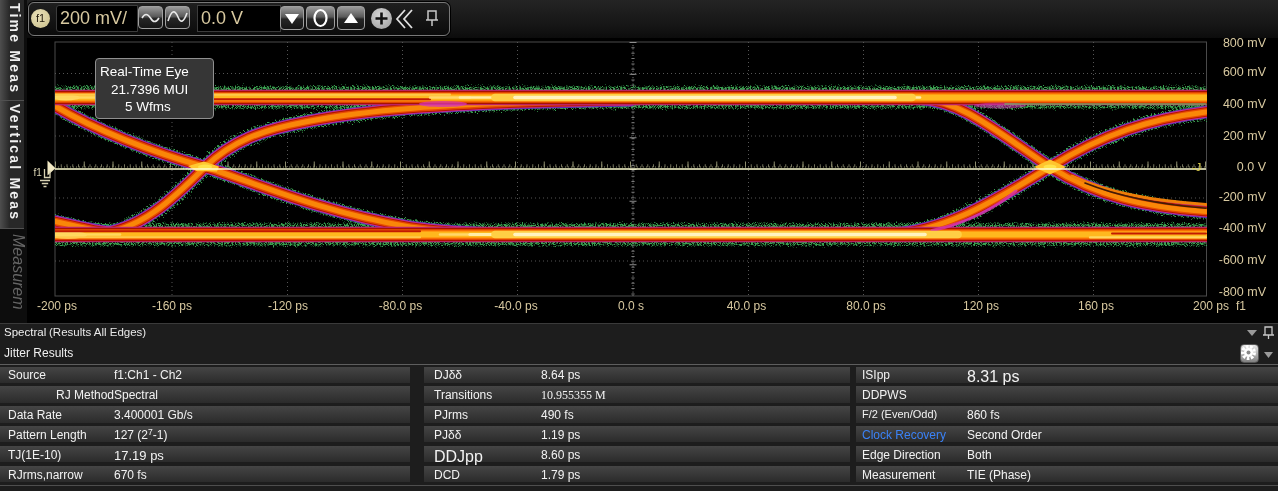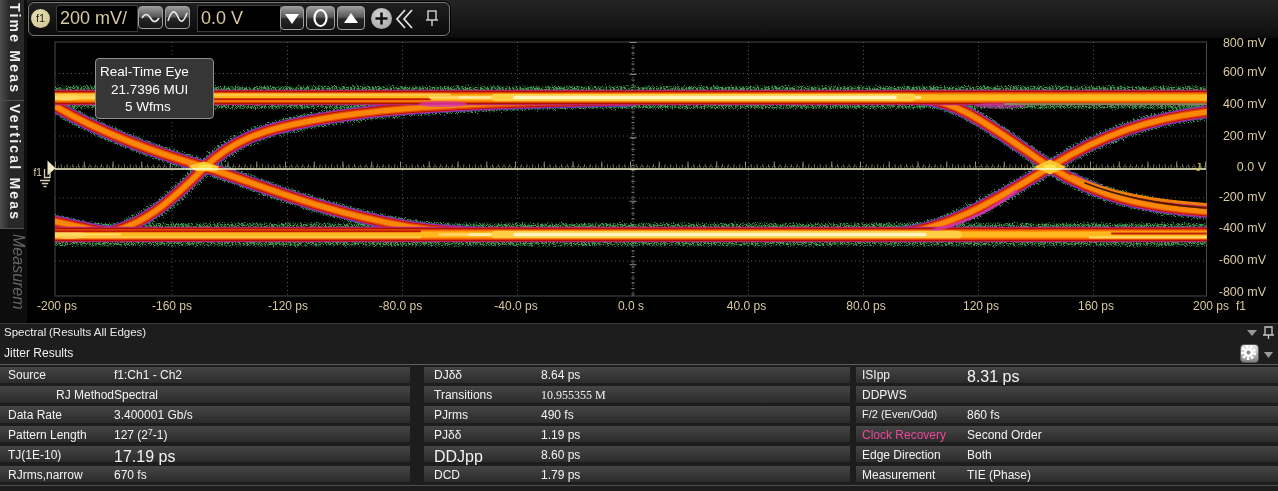--- a/index.html
+++ b/index.html
@@ -261,21 +261,21 @@
 <div class="abs" style="left:8px;top:387.9px;color:#f2f2f2;font-size:12px;margin-left:48px;">RJ Method</div>
 <div class="abs" style="left:114px;top:387.9px;color:#f2f2f2;font-size:12px;">Spectral</div>
 <div class="abs" style="left:0px;top:406.3px;width:410px;height:16.3px;background:linear-gradient(180deg,#454545,#2b2b2b);"></div>
 <div class="abs" style="left:8px;top:407.8px;color:#f2f2f2;font-size:12px;">Data Rate</div>
 <div class="abs" style="left:114px;top:407.8px;color:#f2f2f2;font-size:12px;">3.400001 Gb/s</div>
 <div class="abs" style="left:0px;top:426.2px;width:410px;height:16.3px;background:linear-gradient(180deg,#454545,#2b2b2b);"></div>
 <div class="abs" style="left:8px;top:427.7px;color:#f2f2f2;font-size:12px;">Pattern Length</div>
 <div class="abs" style="left:114px;top:427.7px;color:#f2f2f2;font-size:12px;">127 (2<sup>7</sup>-1)</div>
 <div class="abs" style="left:0px;top:446.1px;width:410px;height:16.3px;background:linear-gradient(180deg,#454545,#2b2b2b);"></div>
 <div class="abs" style="left:8px;top:447.6px;color:#f2f2f2;font-size:12px;">TJ(1E-10)</div>
-<div class="abs" style="left:114px;top:447.6px;color:#f2f2f2;font-size:16px;">17.19 ps</div>
+<div class="abs" style="left:114px;top:447.6px;color:#f2f2f2;font-size:13px;">17.19 ps</div>
 <div class="abs" style="left:0px;top:466.0px;width:410px;height:16.3px;background:linear-gradient(180deg,#454545,#2b2b2b);"></div>
 <div class="abs" style="left:8px;top:467.5px;color:#f2f2f2;font-size:12px;">RJrms,narrow</div>
 <div class="abs" style="left:114px;top:467.5px;color:#f2f2f2;font-size:12px;">670 fs</div>
 <div class="abs" style="left:424px;top:366.5px;width:426px;height:16.3px;background:linear-gradient(180deg,#454545,#2b2b2b);"></div>
 <div class="abs" style="left:434px;top:368.0px;color:#f2f2f2;font-size:12px;">DJδδ</div>
 <div class="abs" style="left:541px;top:368.0px;color:#f2f2f2;font-size:12px;">8.64 ps</div>
 <div class="abs" style="left:424px;top:386.4px;width:426px;height:16.3px;background:linear-gradient(180deg,#454545,#2b2b2b);"></div>
 <div class="abs" style="left:434px;top:387.9px;color:#f2f2f2;font-size:12px;">Transitions</div>
 <div class="abs" style="left:541px;top:387.9px;color:#f2f2f2;font-size:12px;font-family:Liberation Serif, serif;">10.955355 M</div>
 <div class="abs" style="left:424px;top:406.3px;width:426px;height:16.3px;background:linear-gradient(180deg,#454545,#2b2b2b);"></div>
@@ -293,21 +293,21 @@
 <div class="abs" style="left:856px;top:366.5px;width:422px;height:16.3px;background:linear-gradient(180deg,#454545,#2b2b2b);"></div>
 <div class="abs" style="left:862px;top:368.0px;color:#f2f2f2;font-size:12px;">ISIpp</div>
 <div class="abs" style="left:967px;top:368.0px;color:#f2f2f2;font-size:16px;">8.31 ps</div>
 <div class="abs" style="left:856px;top:386.4px;width:422px;height:16.3px;background:linear-gradient(180deg,#454545,#2b2b2b);"></div>
 <div class="abs" style="left:862px;top:387.9px;color:#f2f2f2;font-size:12px;">DDPWS</div>
 <div class="abs" style="left:967px;top:406px;color:#f2f2f2;font-size:16px;">7.92 ps</div>
 <div class="abs" style="left:856px;top:406.3px;width:422px;height:16.3px;background:linear-gradient(180deg,#454545,#2b2b2b);"></div>
 <div class="abs" style="left:862px;top:407.8px;color:#f2f2f2;font-size:11px;text-align:center;">F/2 (Even/Odd)</div>
 <div class="abs" style="left:967px;top:407.8px;color:#f2f2f2;font-size:12px;">860 fs</div>
 <div class="abs" style="left:856px;top:426.2px;width:422px;height:16.3px;background:linear-gradient(180deg,#454545,#2b2b2b);"></div>
-<div class="abs" style="left:862px;top:427.7px;color:#ec4899;font-size:12px;">Clock Recovery</div>
+<div class="abs" style="left:862px;top:427.7px;color:#3b82f6;font-size:12px;">Clock Recovery</div>
 <div class="abs" style="left:967px;top:427.7px;color:#f2f2f2;font-size:12px;">Second Order</div>
 <div class="abs" style="left:856px;top:446.1px;width:422px;height:16.3px;background:linear-gradient(180deg,#454545,#2b2b2b);"></div>
 <div class="abs" style="left:862px;top:447.6px;color:#f2f2f2;font-size:12px;">Edge Direction</div>
 <div class="abs" style="left:967px;top:447.6px;color:#f2f2f2;font-size:12px;">Both</div>
 <div class="abs" style="left:856px;top:466.0px;width:422px;height:16.3px;background:linear-gradient(180deg,#454545,#2b2b2b);"></div>
 <div class="abs" style="left:862px;top:467.5px;color:#f2f2f2;font-size:12px;">Measurement</div>
 <div class="abs" style="left:967px;top:467.5px;color:#f2f2f2;font-size:12px;">TIE (Phase)</div>
 
 <style>
 sup{font-size:8.5px;vertical-align:baseline;position:relative;top:-4px;line-height:0;}

